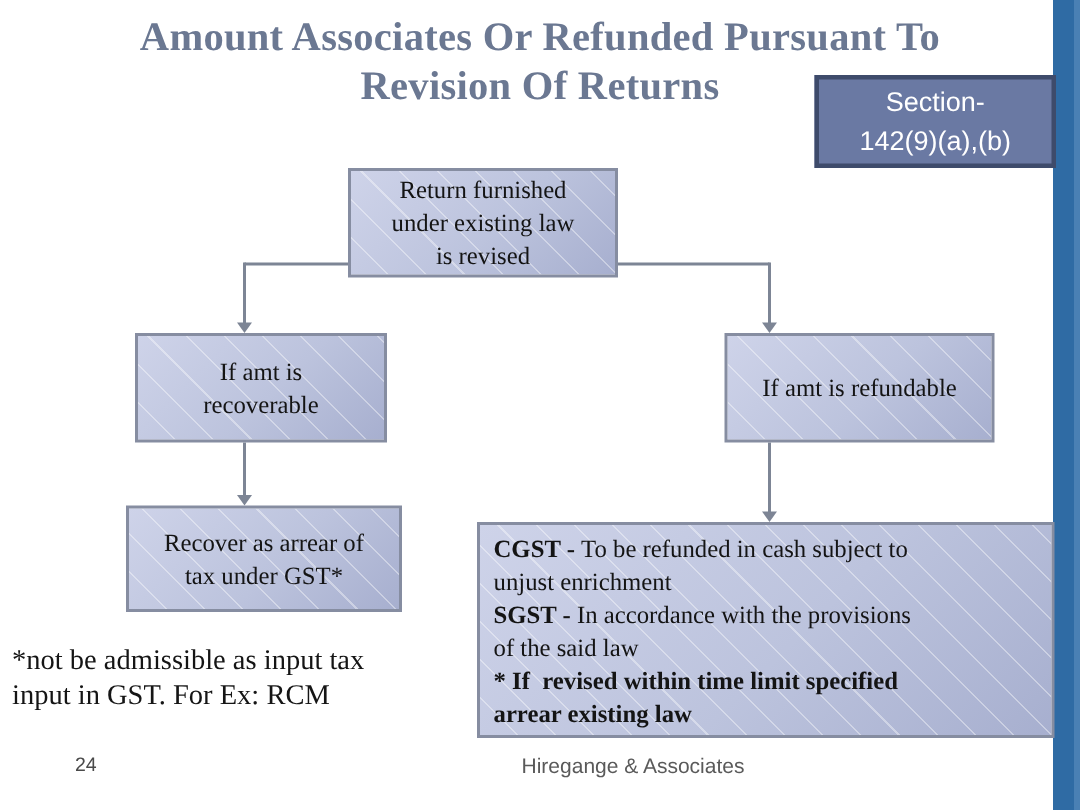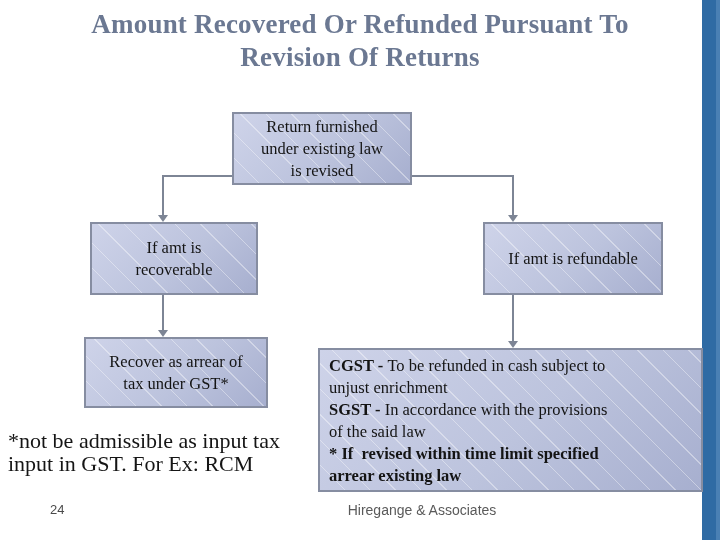--- a/index.html
+++ b/index.html
@@ -43,40 +43,44 @@
   .a1{left:158px;top:215px;}
   .c-h2{left:412px;top:175px;width:101px;height:2px;}
   .c-v2{left:512px;top:175px;width:2px;height:41px;}
   .a2{left:508px;top:215px;}
   .c-v3{left:162px;top:295px;width:2px;height:36px;}
   .a3{left:158px;top:330px;}
   .c-v4{left:512px;top:295px;width:2px;height:47px;}
   .a4{left:508px;top:341px;}
   
   .footnote{position:absolute;left:8px;top:429px;width:290px;
-    font-size:22px;line-height:23px;color:#151515;}
+    font-size:19px;line-height:23px;color:#151515;}
   .footnote div{white-space:pre;}
   
   .page-num{position:absolute;left:50px;top:502px;
     font-family:"Liberation Sans",sans-serif;font-size:13px;color:#4a4a4a;}
   .company{position:absolute;left:422px;top:502px;transform:translateX(-50%);
     font-family:"Liberation Sans",sans-serif;font-size:14px;color:#5a5a5a;white-space:nowrap;}
 </style>
 </head>
 <body>
 
 <div class="slide">
 
   <div class="stripe"></div>
 
   <div class="title">
-    <div>Amount Recovered Or Refunded Pursuant To</div>
+    <div>Amount Associates Or Refunded Pursuant To</div>
     <div>Revision Of Returns</div>
   </div>
 
+  <div class="badge">
+    <div>Section-</div>
+    <div>142(9)(a),(b)</div>
+  </div>
 
   <div class="cline c-h1"></div>
   <div class="cline c-v1"></div>
   <div class="arrow a1"></div>
   <div class="cline c-h2"></div>
   <div class="cline c-v2"></div>
   <div class="arrow a2"></div>
   <div class="cline c-v3"></div>
   <div class="arrow a3"></div>
   <div class="cline c-v4"></div>

